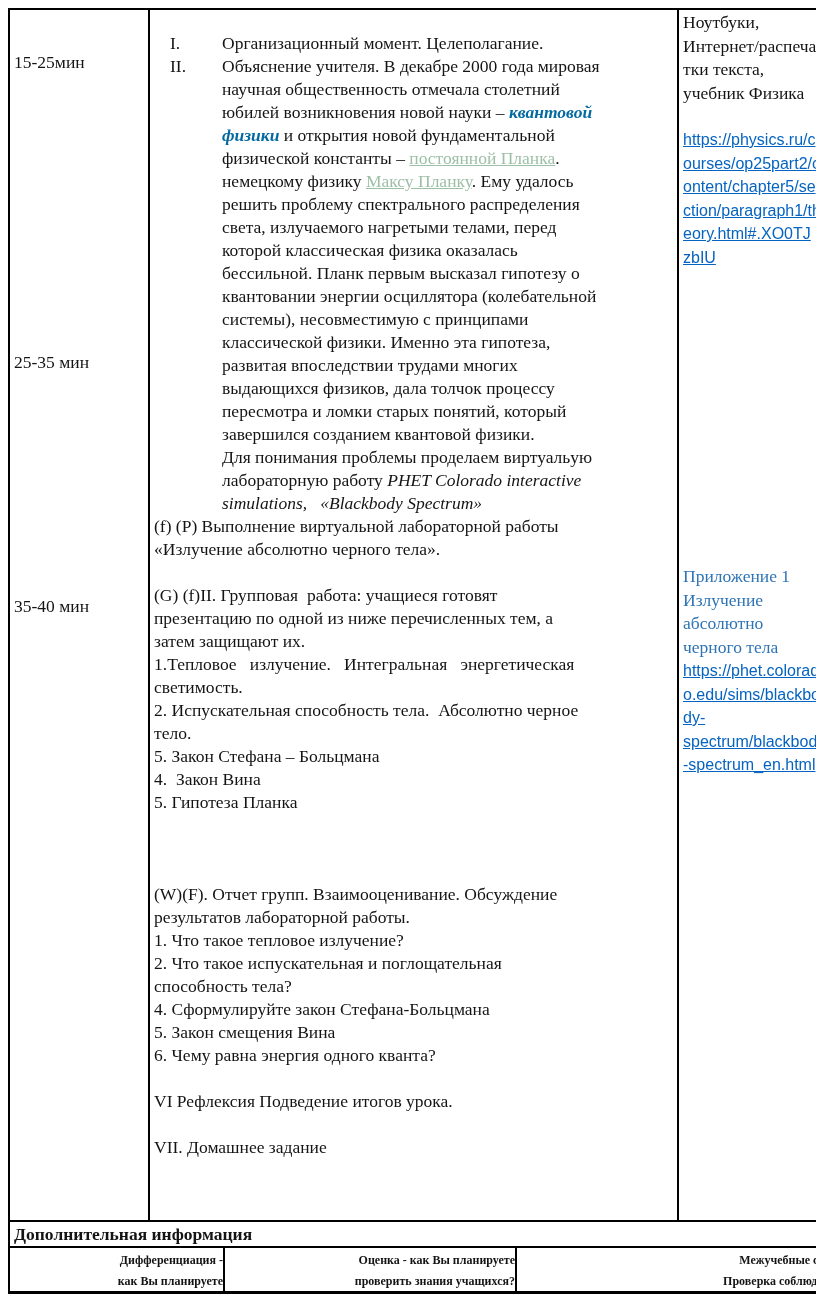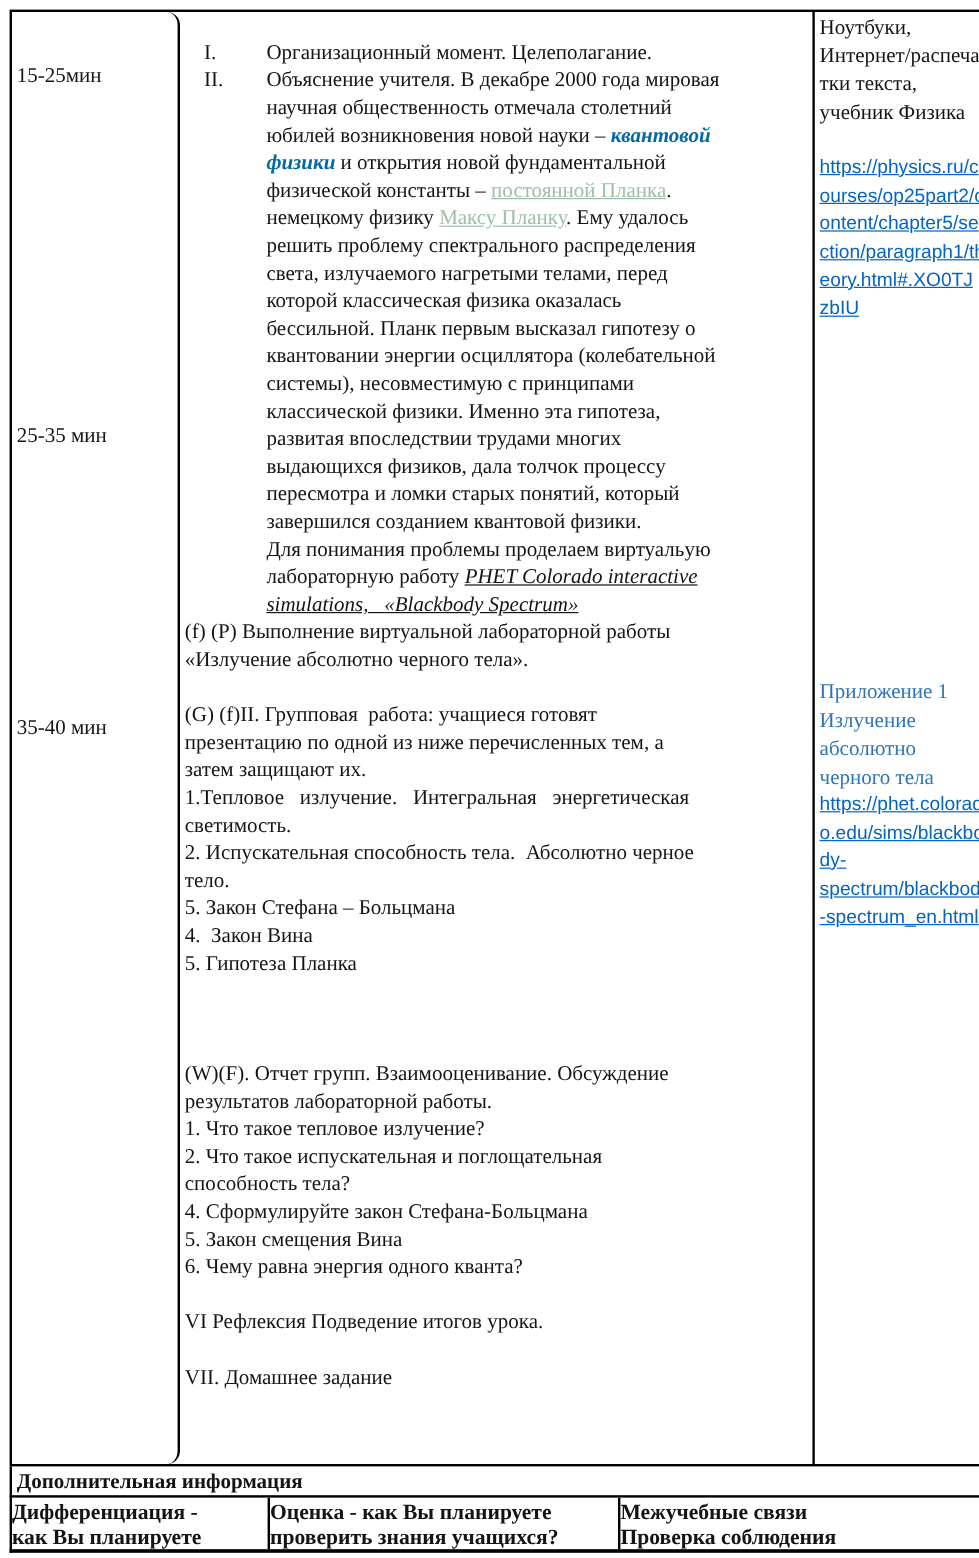--- a/index.html
+++ b/index.html
@@ -4,42 +4,42 @@
 <style>
   html,body{margin:0;padding:0;}
   body{
     width:816px;height:1298px;overflow:hidden;background:#ffffff;
     font-family:"Liberation Serif", serif;color:#141414;position:relative;
   }
   *{box-sizing:border-box;}
   .doc{position:absolute;left:8px;top:8px;width:837px;}
   .row1{display:flex;height:1214px;border:2px solid #000;}
   .cell{height:100%;}
-  .time-cell{width:140px;border-right:2px solid #000;position:relative;font-size:17.5px;border-radius:11px;}
+  .time-cell{width:140px;border-right:2px solid #000;position:relative;font-size:17.5px;}
   .time{position:absolute;left:4px;white-space:pre;}
   .t1{top:42px;} .t2{top:342px;} .t3{top:558px;margin-top:28px;}
   .main-cell{width:529px;border-right:2px solid #000;padding:22px 6px 0 4px;
     font-size:17.5px;line-height:23px;overflow:hidden;}
   .res-cell{flex:1;position:relative;padding:1px 0 0 4px;font-size:17.5px;line-height:23.5px;overflow:hidden;}
   .line{white-space:pre;}
   .list{position:relative;padding-left:68px;}
   .lnum{position:absolute;left:16px;}
   .ind{padding-left:68px;}
   .blank{height:23px;}
   .green{color:#0369a1;font-weight:bold;font-style:italic;}
   .sagelink{color:#9DBFA6;text-decoration:underline;cursor:pointer;}
-  .lat{font-style:italic;text-decoration:underline;}
+  .lat{font-style:italic;}
   .bluelink{font-family:"Liberation Sans", sans-serif;font-size:16px;color:#0563C1;
     text-decoration:underline;cursor:pointer;display:block;line-height:23.5px;white-space:pre;}
   .appx{color:#2E74B5;}
   .appendix-block{position:absolute;left:4px;top:555px;}
   .row2{height:26px;border:2px solid #000;border-top:none;font-weight:bold;
     font-size:17.5px;padding:0 0 0 4px;line-height:24px;}
   .row3{display:flex;height:46px;border:2px solid #000;border-top:none;border-bottom-width:3px;}
-  .fcell{padding-top:2px;font-weight:bold;font-size:18px;line-height:21px;text-align:left;height:100%;}
+  .fcell{padding-top:2px;font-weight:bold;font-size:12px;line-height:21px;text-align:right;height:100%;}
   .f1{width:215px;border-right:2px solid #000;}
   .f2{width:292px;border-right:2px solid #000;}
   .f3{flex:1;}
 </style>
 </head>
 <body>
 
 <div class="doc">
 
   <div class="row1">

